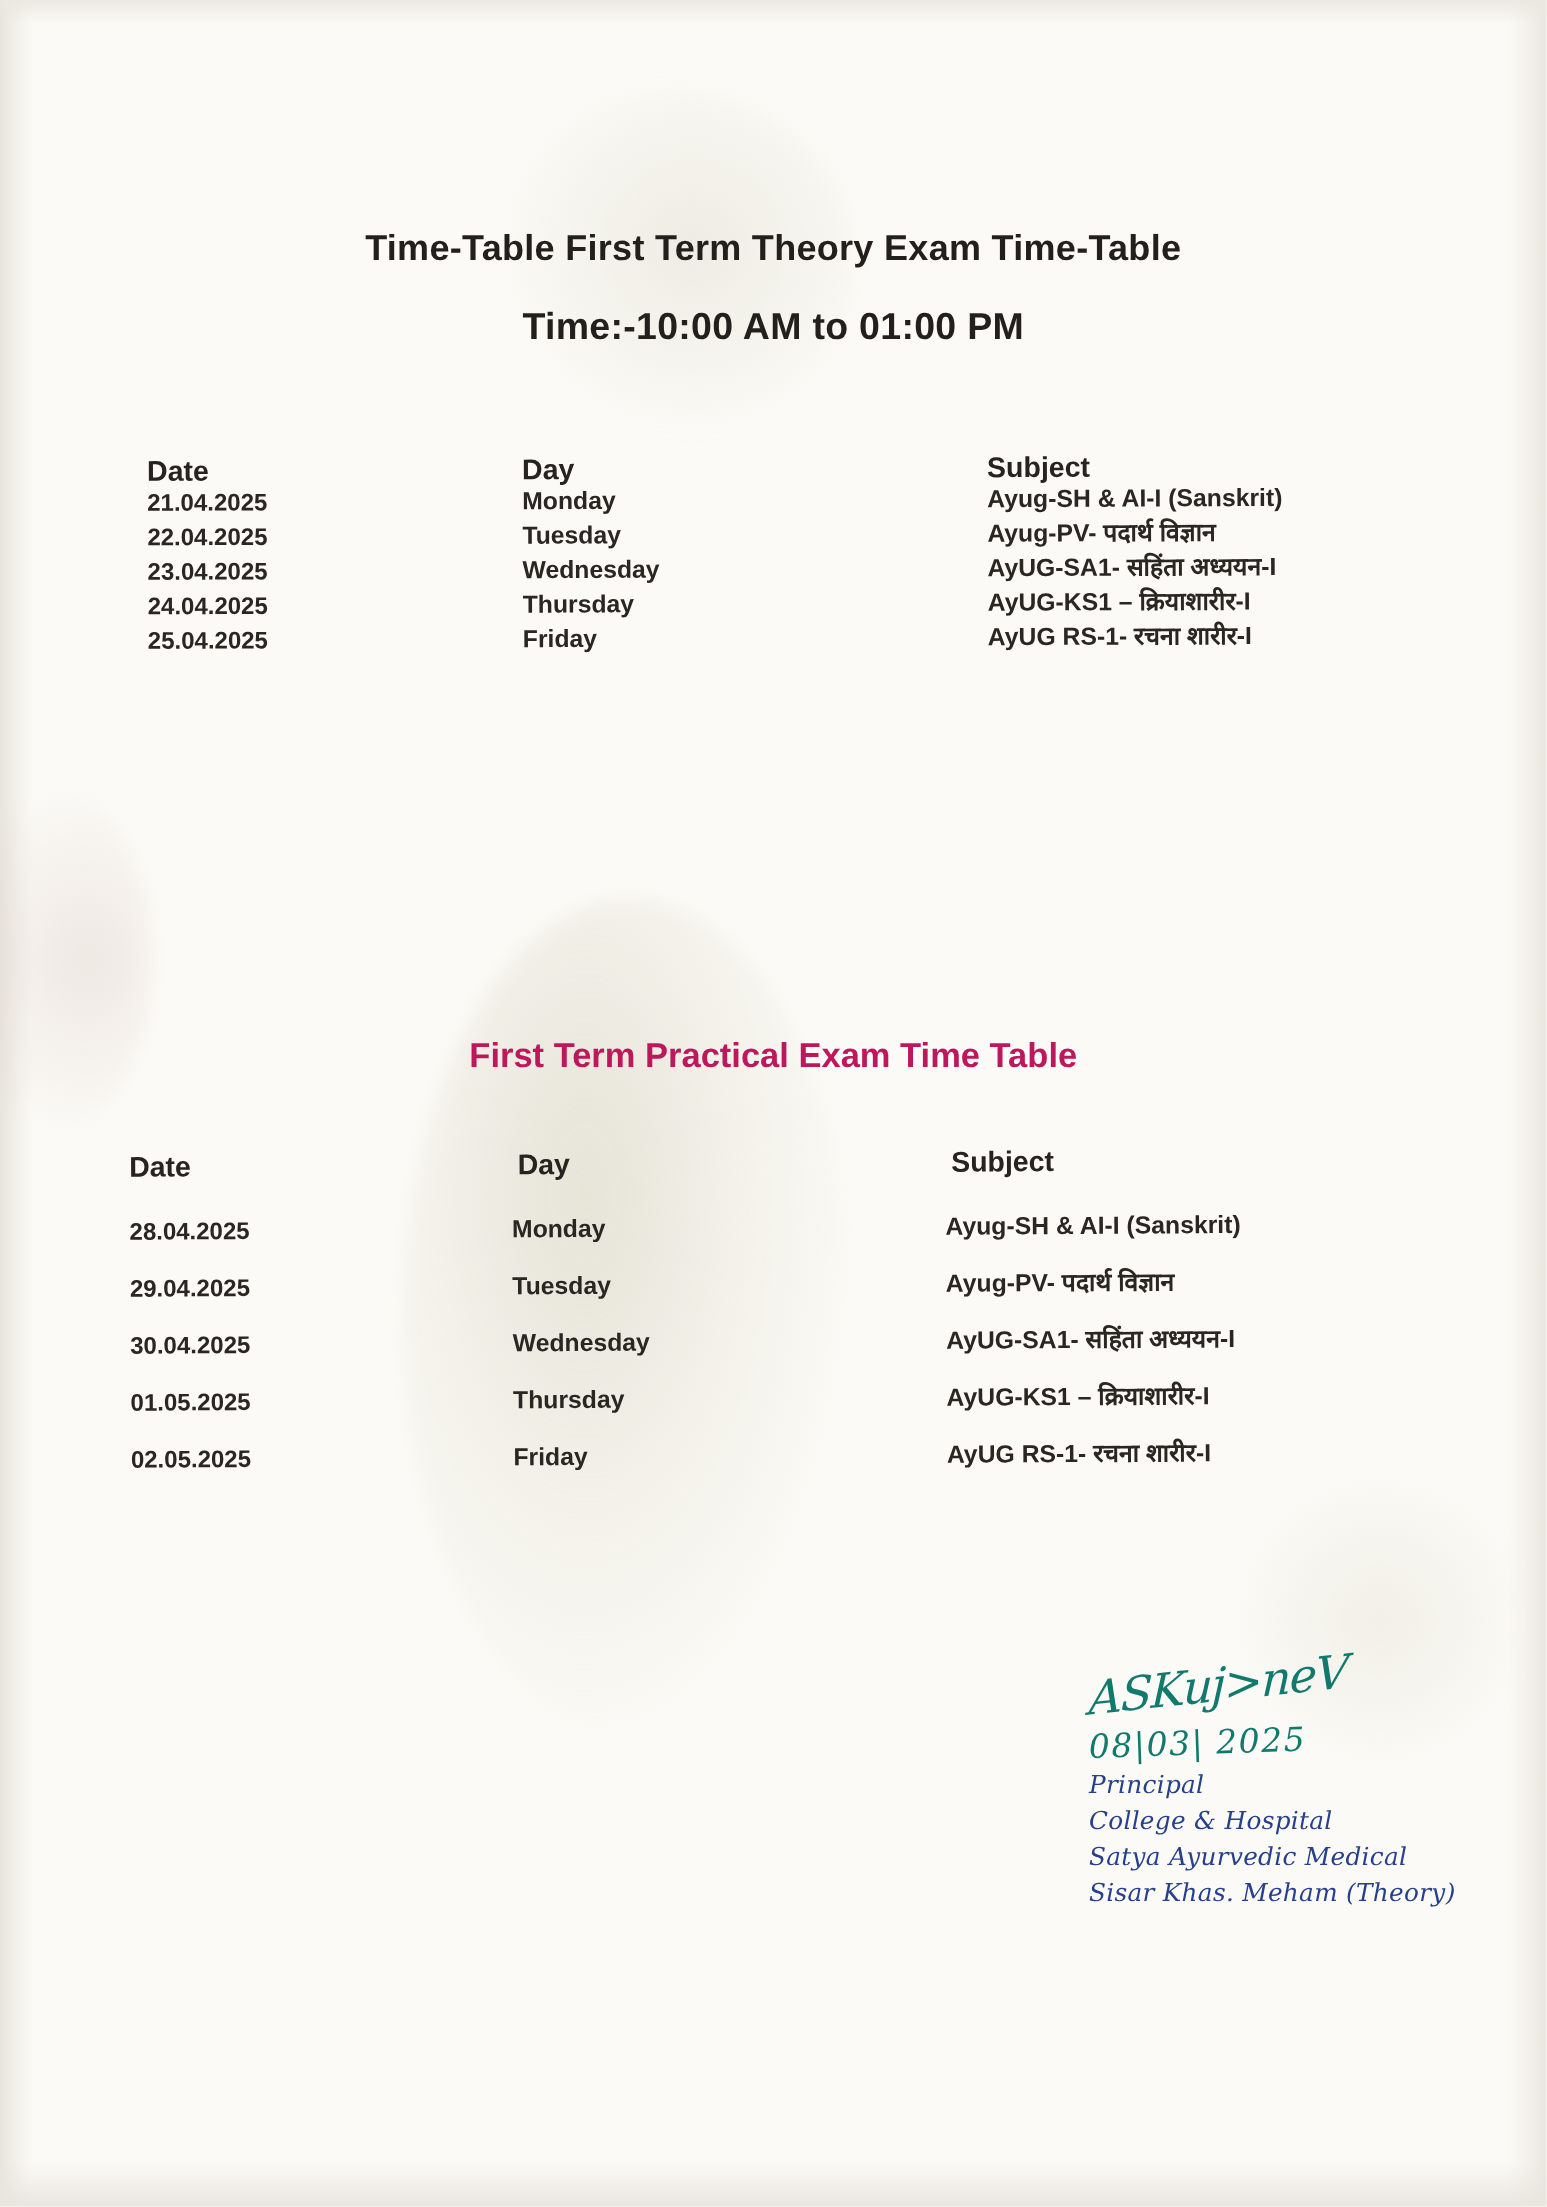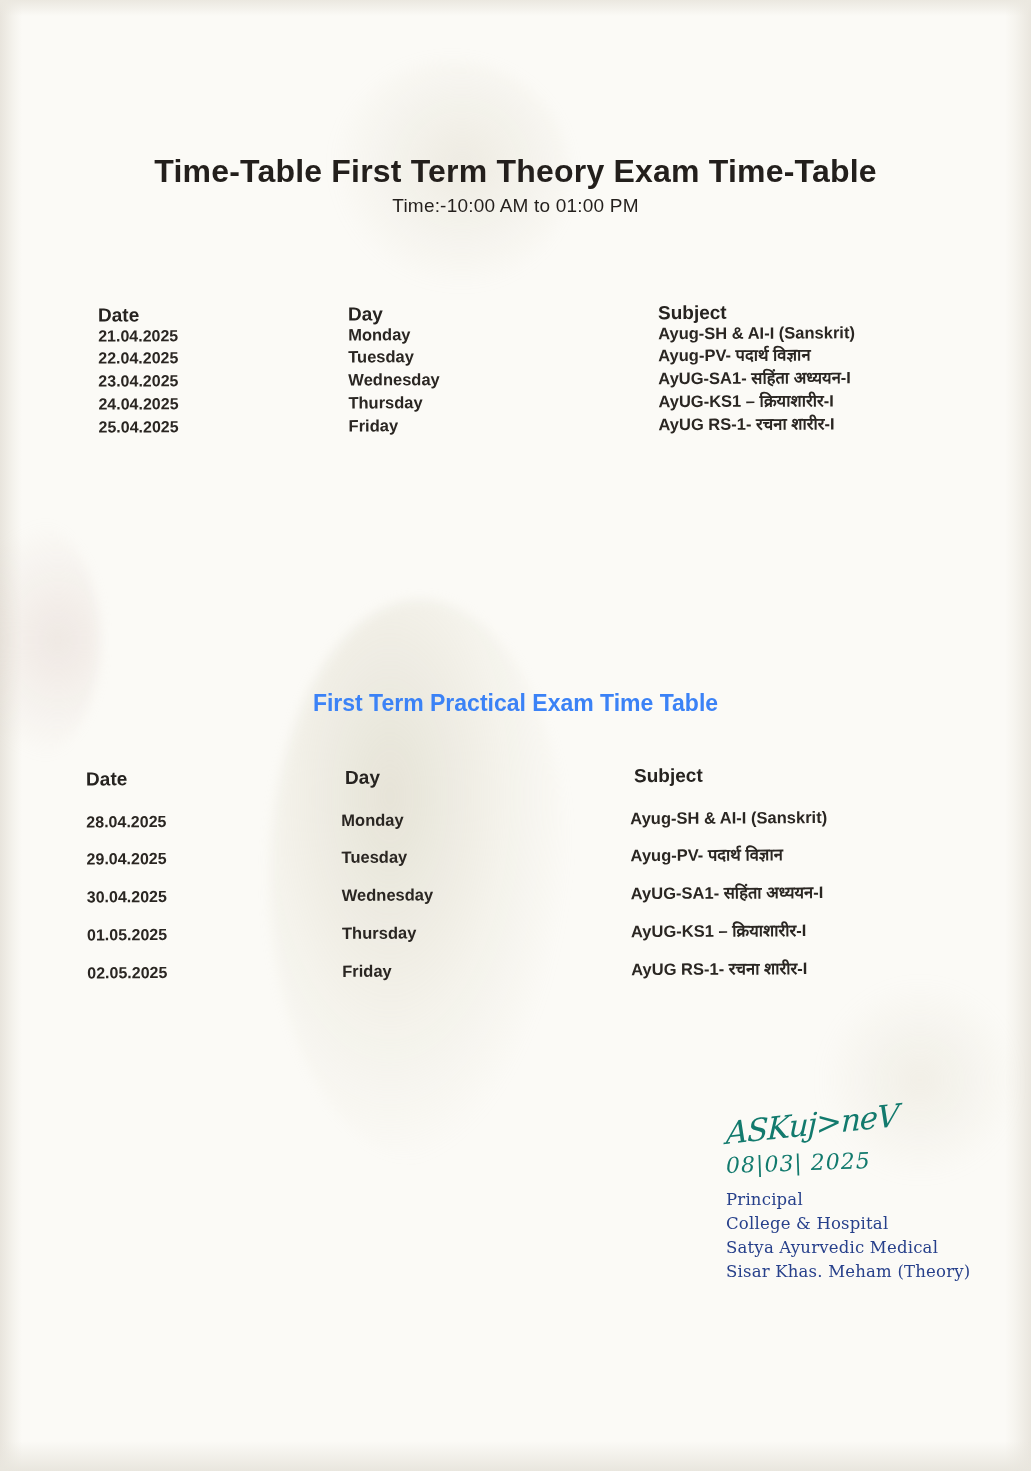--- a/index.html
+++ b/index.html
@@ -73,47 +73,47 @@
     inset: 0;
   }
   .title-block {
     position: absolute;
     top: 150px;
     left: 0;
     width: 100%;
     text-align: center;
   }
   .title-line1 {
-    font-size: 32px;
+    font-size: 24px;
     font-weight: bold;
     letter-spacing: .2px;
     color: #231f1c;
     line-height: 1.35;
   }
   .title-line2 {
-    font-size: 19px;
-    font-weight: normal;
+    font-size: 25px;
+    font-weight: bold;
     letter-spacing: .2px;
     color: #231f1c;
     line-height: 1.35;
-    margin-top: 0;
+    margin-top: 20px;
   }
   .section {
     position: absolute;
     left: 0;
     width: 100%;
   }
   .sec-theory { top: 305px; }
   .sec-practical { top: 690px; }
 
   .sec-heading {
     text-align: center;
     font-size: 23px;
     font-weight: bold;
-    color: #3b82f6;
+    color: #be185d;
     margin-bottom: 52px;
   }
   table.tt {
     border-collapse: collapse;
     margin: 0;
   }
   table.tt td, table.tt th {
     padding: 0;
     text-align: left;
     vertical-align: baseline;
@@ -184,22 +184,23 @@
     font-size: 22px;
     color: #127a6d;
     font-style: italic;
     letter-spacing: 1px;
     transform: rotate(-2deg);
     transform-origin: 0 50%;
     margin-top: 4px;
     white-space: nowrap;
   }
   .sign-lines {
-    margin-top: 10px;
+    margin-top: 0;
     font-family: "DejaVu Serif", serif;
+    font-style: italic;
     font-size: 16.5px;
     color: #27408b;
     line-height: 1.45;
     white-space: nowrap;
   }
   .sign-lines div { letter-spacing: .2px; }
 </style>
 </head>
 <body>
 

